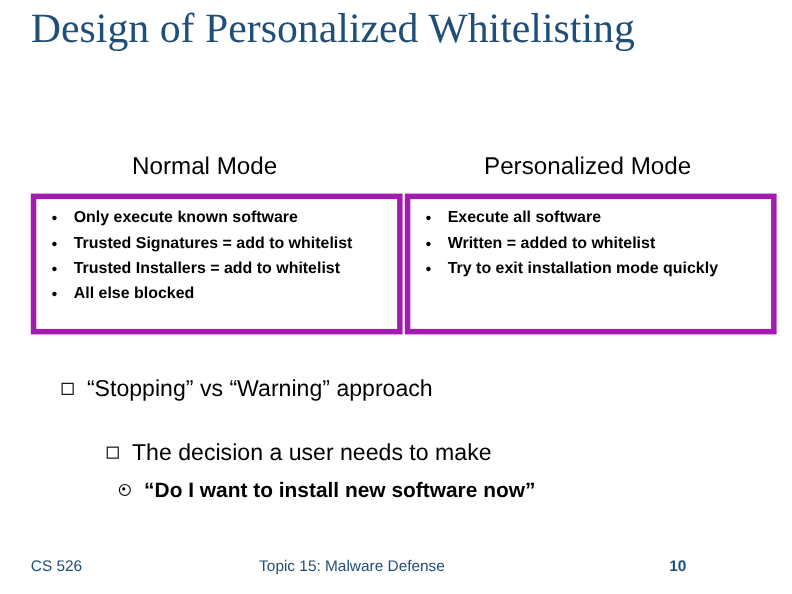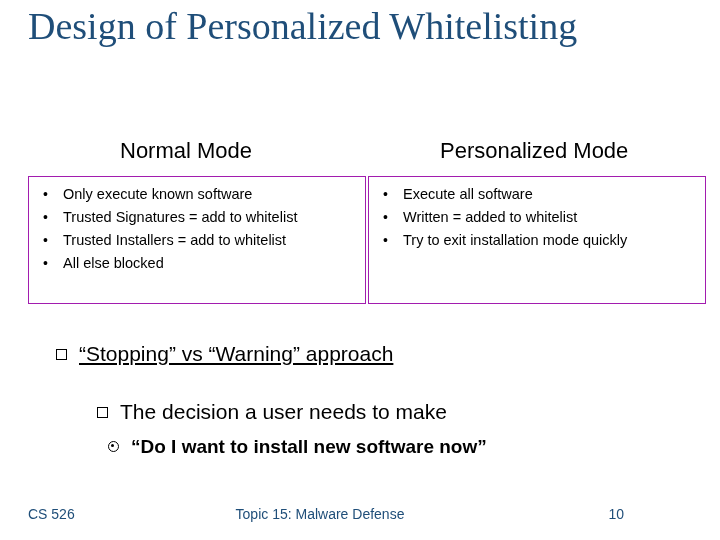--- a/index.html
+++ b/index.html
@@ -35,25 +35,26 @@
     font-size: 22px;
     color: #000;
   }
   .col-heading.left  { left: 120px; }
   .col-heading.right { left: 440px; }
 
   .box {
     position: absolute;
     top: 176px;
     height: 128px;
-    border: 1px solid #a21caf;
+    border: 5px solid #a21caf;
     box-sizing: border-box;
     padding: 8px 10px 8px 6px;
     font-size: 14.5px;
     line-height: 1.3;
+    font-weight: bold;
   }
   .box.left  { left: 28px;  width: 338px; }
   .box.right { left: 368px; width: 338px; }
 
   .box ul {
     list-style: none;
     margin: 0;
     padding: 0;
   }
   .box li {
@@ -69,21 +70,21 @@
     font-size: 14px;
     color: #000;
   }
 
   .outline {
     position: absolute;
     left: 56px;
     right: 40px;
     font-size: 21px;
   }
-  .outline.one { top: 342px; text-decoration: underline; }
+  .outline.one { top: 342px; }
   .outline.two { top: 400px; padding-left: 41px; }
   .square-bullet {
     display: inline-block;
     width: 9px;
     height: 9px;
     border: 1.5px solid #000;
     margin-right: 12px;
     vertical-align: 1px;
   }
 
@@ -127,20 +128,21 @@
     text-align: center;
     font-size: 14px;
     color: #1f4e79;
   }
   .footer-right {
     position: absolute;
     right: 16px;
     bottom: 18px;
     font-size: 14px;
     color: #1f4e79;
+    font-weight: bold;
   }
 </style>
 </head>
 <body>
 
 <div class="slide">
 
   <div class="title">Design of Personalized Whitelisting</div>
 
   <div class="col-heading left">Normal Mode</div>

